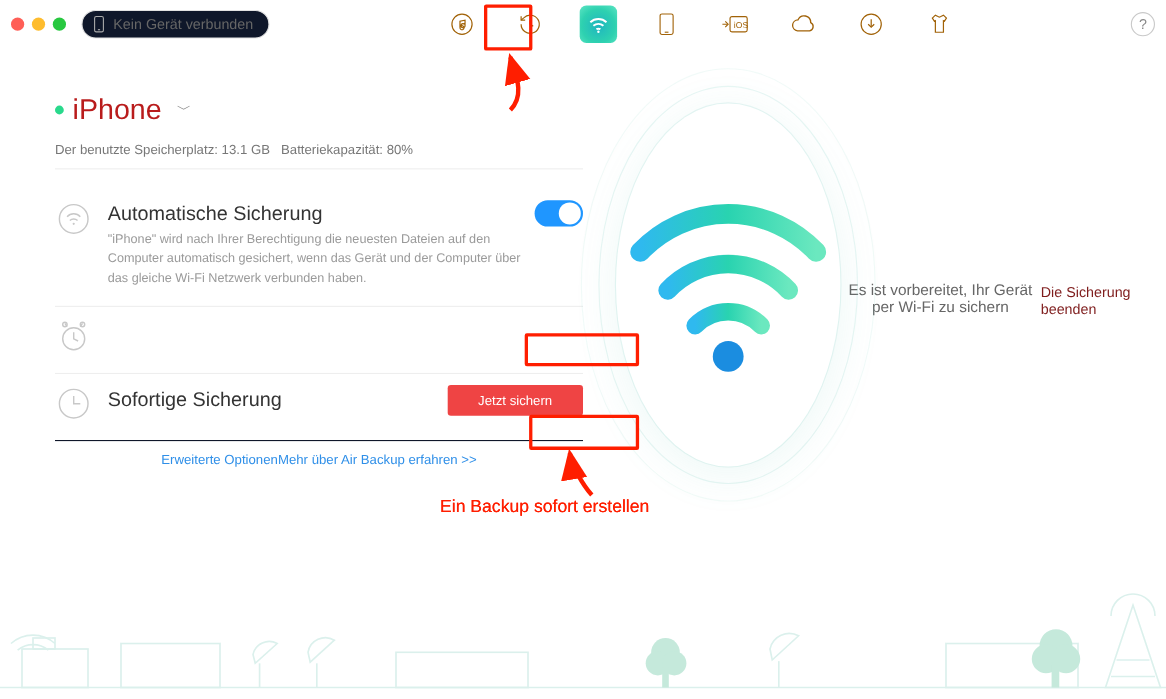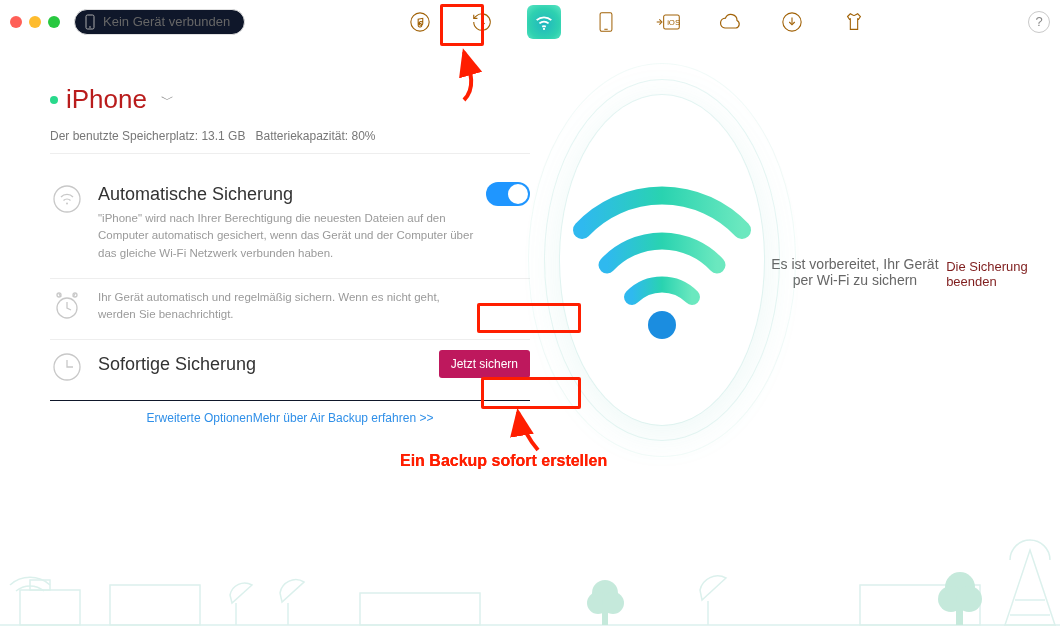--- a/index.html
+++ b/index.html
@@ -109,23 +109,23 @@
     width: 20px; height: 20px; border-radius: 50%; background: #fff;
   }
   .dropdown {
     border: 1px solid #ddd; border-radius: 3px;
     font-size: 12px; color: #555;
     padding: 5px 8px;
     display: flex; align-items: center; gap: 6px;
     background: #fff;
   }
   .btn-now {
-    background: #be185d; color: #fff;
+    background: #ef4444; color: #fff;
     border: none; border-radius: 3px;
-    font-size: 12px; padding: 7px 12px;
+    font-size: 12px; padding: 7px 28px;
   }
   .bottom-links {
     display: flex; justify-content: center;
     padding: 10px 0 0 0;
     font-size: 12px;
   }
   .bottom-links span { color: #2f8fe8; cursor: pointer; }
   
   .right {
     flex: 1;
@@ -155,21 +155,21 @@
   .footer-ill {
     position: absolute; left: 0; right: 0; bottom: 0; height: 100px;
     opacity: .9;
     pointer-events: none;
   }
   
   .arrow {
     position: absolute;
     pointer-events: none;
   }
-  .anno-red { color: #ff1e00; font-size: 16px; font-weight: 700; text-shadow: 0 0 0.5px #ff1e00; }
+  .anno-red { color: #ff1e00; font-size: 16px; font-weight: 400; text-shadow: 0 0 0.5px #ff1e00; }
   .red-box {
     position: absolute; border: 3px solid #ff1e00; border-radius: 2px; pointer-events: none;
   }
 </style>
 </head>
 <body>
 
 <div class="titlebar">
   <div class="traffic">
     <div class="tl-btn tl-red"></div>
@@ -289,21 +289,20 @@
       <div class="sec-icon">
         <svg width="32" height="32" viewBox="0 0 32 32" fill="none" stroke="#c8c8c8" stroke-width="1.3">
             <circle cx="16" cy="18" r="10"></circle>
             <path d="M16 12v6l4 2"></path>
             <path d="M10 7l-2-3M22 7l2-3"></path>
             <circle cx="8" cy="5" r="2"></circle>
             <circle cx="24" cy="5" r="2"></circle>
           </svg>
       </div>
       <div class="sec-body">
-        <div class="sec-desc">Ihr Gerät automatisch und regelmäßig sichern. Wenn es nicht geht, werden Sie benachrichtigt.</div>
       </div>
     </div>
 
     <div class="section" style="border-bottom:1px solid #0f172a;">
       <div class="sec-icon">
         <svg width="32" height="32" viewBox="0 0 32 32" fill="none" stroke="#c8c8c8" stroke-width="1.3">
             <circle cx="16" cy="16" r="13"></circle>
             <path d="M16 9v7h6"></path>
           </svg>
       </div>

